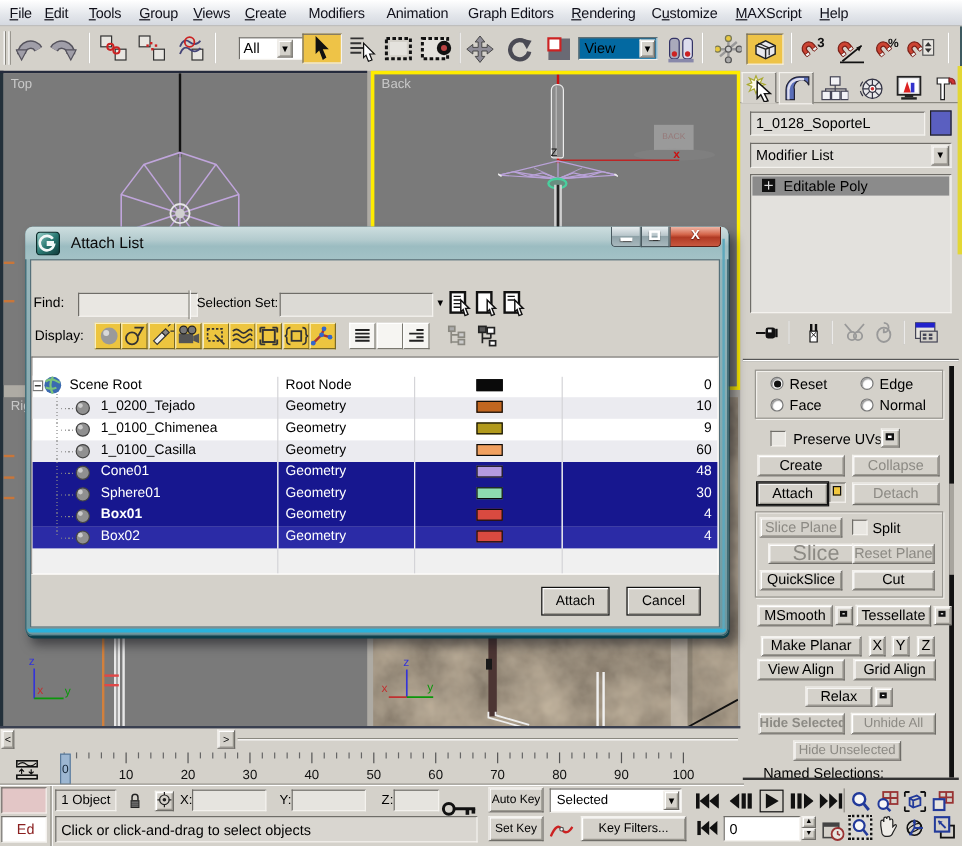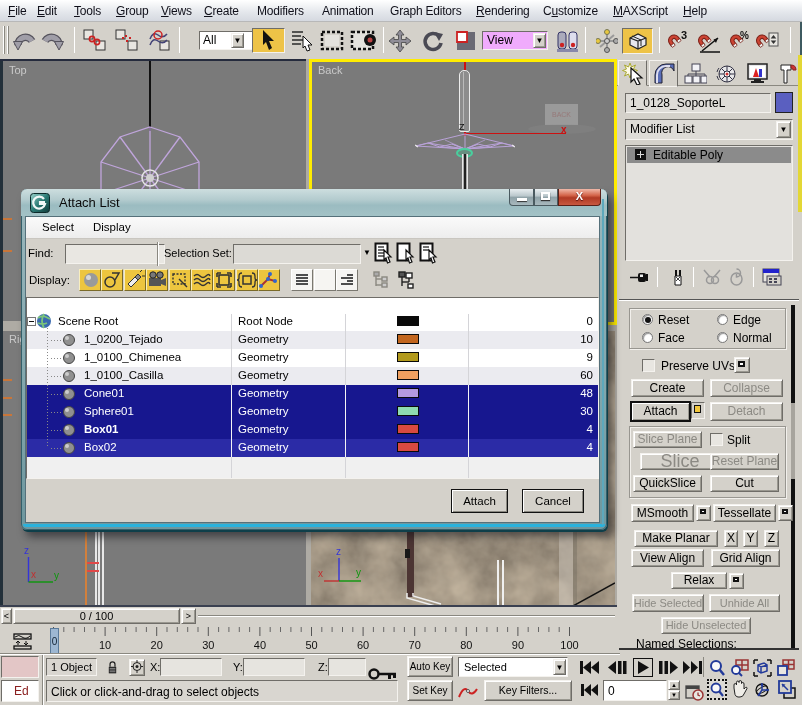--- a/index.html
+++ b/index.html
@@ -112,21 +112,21 @@
   <svg class="abs" style="left:420px;top:7px;" width="25" height="24" viewBox="0 0 25 24">
     <path d="M19,7 A8,8 0 1,0 21,14" fill="none" stroke="#4a4a54" stroke-width="3.6"></path>
     <path d="M14,3 L23,5 L19,12 Z" fill="#4a4a54"></path>
   </svg>
 
   <svg class="abs" style="left:455px;top:8px;" width="23" height="22" viewBox="0 0 23 22">
     <path d="M2,2 L20,2 L20,20 L2,20 Z" fill="#6a6a74"></path>
     <path d="M2,2 L12,2 L12,12 L2,12 Z" fill="#fff" stroke="#c22" stroke-width="1.8"></path>
   </svg>
 
-  <div class="abs sunken" style="left:482px;top:9px;width:66px;height:19px;background:#f0abfc;font-size:12px;padding:1px 4px;">View</div>
+  <div class="abs sunken" style="left:482px;top:9px;width:66px;height:19px;background:#0369a1;font-size:12px;padding:1px 4px;">View</div>
   <div class="btn" style="left:533px;top:11px;width:13px;height:15px;font-size:8px;line-height:14px;">▼</div>
 
   <svg class="abs" style="left:556px;top:8px;" width="23" height="24" viewBox="0 0 23 24">
     <rect x="2" y="2" width="8" height="17" rx="3" fill="#aab" stroke="#336"></rect>
     <rect x="13" y="2" width="8" height="17" rx="3" fill="#dde" stroke="#336"></rect>
     <circle cx="6" cy="15" r="2.2" fill="#c22"></circle>
         <circle cx="17" cy="15" r="2.2" fill="#c22"></circle>
     <rect x="1" y="19" width="21" height="3" fill="#88a"></rect>
   </svg>
   <div class="abs" style="left:585px;top:5px;width:1px;height:26px;background:#8a8880;border-right:1px solid #fff;"></div>
@@ -490,32 +490,31 @@
   <div class="btn" style="left:147px;top:471px;width:15px;height:17px;font-size:12px;line-height:15px;">Z</div>
 
   <div class="btn" style="left:14px;top:490px;width:73px;height:18px;font-size:12px;line-height:16px;">View Align</div>
   <div class="btn" style="left:94px;top:490px;width:69px;height:18px;font-size:12px;line-height:16px;">Grid Align</div>
 
   <div class="btn" style="left:54px;top:513px;width:56px;height:17px;font-size:12px;line-height:15px;">Relax</div>
   <div class="btn" style="left:112px;top:514px;width:15px;height:16px;">
         <div class="abs" style="left:3px;top:3px;width:6px;height:5px;background:#fff;border:2px solid #111;"></div>
       </div>
 
-  <div class="btn dis" style="left:15px;top:535px;width:72px;height:18px;font-size:11px;line-height:16px;">Hide Selected</div>
+  <div class="btn dis" style="left:15px;top:535px;width:72px;height:18px;font-size:11px;line-height:16px;font-weight:bold;">Hide Selected</div>
   <div class="btn dis" style="left:92px;top:535px;width:71px;height:18px;font-size:11px;line-height:16px;">Unhide All</div>
   <div class="btn dis" style="left:44px;top:558px;width:90px;height:17px;font-size:11px;line-height:15px;">Hide Unselected</div>
   <span class="abs" style="left:19px;top:578px;font-size:12px;">Named Selections:</span>
 
   <div class="abs" style="left:2px;top:589px;width:180px;height:2px;background:#333;"></div>
 </div>
 
 <div class="abs" id="bottombars" style="left:0;top:607px;width:802px;height:98px;background:#d4d1ca;font-size:11px;">
 
   <div class="btn" style="left:1px;top:1px;width:11px;height:16px;font-size:9px;line-height:15px;">&lt;</div>
-  <div class="btn" style="left:13px;top:1px;width:167px;height:16px;font-size:11px;line-height:15px;">0 / 100</div>
   <div class="btn" style="left:181px;top:1px;width:15px;height:16px;font-size:9px;line-height:15px;">&gt;</div>
   <div class="abs" style="left:198px;top:8px;width:417px;height:2px;border-top:1px solid #8a8880;border-bottom:1px solid #fff;"></div>
 
   <svg class="abs" style="left:13px;top:26px;" width="20" height="17" viewBox="0 0 20 17">
     <rect x="1" y="1" width="17" height="5" fill="none" stroke="#111" stroke-width="1.3"></rect>
     <path d="M2,4 q4,-3 7,0 q4,3 8,-1" stroke="#111" fill="none"></path>
     <rect x="1" y="13" width="17" height="3" fill="none" stroke="#111" stroke-width="1.3"></rect>
     <path d="M5,12 l0,-4 m-2,2 l2,-2 l2,2 M13,8 l0,4 m-2,-2 l2,2 l2,-2" stroke="#111" fill="none"></path>
   </svg>
   <div id="ruler" class="abs" style="left:0;top:18px;width:620px;height:30px;">
@@ -765,24 +764,20 @@
   <div class="abs" style="left:488px;top:0px;width:25px;height:17px;background:linear-gradient(#e8eef0 0%,#b9c6cb 45%,#8fa2a8 50%,#a8b8bd 100%);border:1px solid #4a5a60;border-top:none;border-radius:0 0 0 4px;">
     <div class="abs" style="left:7px;top:9px;width:10px;height:3px;background:#fff;box-shadow:0 1px 1px #333;"></div>
   </div>
   <div class="abs" style="left:513px;top:0px;width:24px;height:17px;background:linear-gradient(#e8eef0 0%,#b9c6cb 45%,#8fa2a8 50%,#a8b8bd 100%);border:1px solid #4a5a60;border-top:none;">
     <div class="abs" style="left:6px;top:3px;width:9px;height:8px;border:2px solid #fff;box-shadow:0 1px 1px #333;"></div>
   </div>
   <div class="abs" style="left:537px;top:0px;width:43px;height:17px;background:linear-gradient(#f0b8a8 0%,#d4654a 40%,#b03a24 55%,#c85840 100%);border:1px solid #5a2018;border-top:none;border-radius:0 0 4px 0;color:#fff;text-align:center;font-size:11px;font-weight:bold;line-height:15px;text-shadow:0 1px 1px #511;">X</div>
 
   <div class="abs" style="left:4px;top:27px;width:575px;height:307px;background:#d4d1ca;border:1px solid #55707a;overflow:hidden;">
 
-    <div class="abs" style="left:0;top:0;width:578px;height:22px;background:linear-gradient(#fafafa,#ededed);border-bottom:1px solid #c9c6c0;">
-      <span class="abs" style="left:16px;top:4px;">Select</span>
-      <span class="abs" style="left:67px;top:4px;">Display</span>
-    </div>
 
     <span class="abs" style="left:2px;top:30px;">Find:</span>
     <div class="abs sunken" style="left:39px;top:27px;width:100px;height:20px;background:#e9e7e2;"></div>
     <div class="abs" style="left:131px;top:25px;width:2px;height:24px;border-left:1px solid #8a8880;border-right:1px solid #fff;"></div>
     <span class="abs" style="left:138px;top:30px;font-size:11px;">Selection Set:</span>
     <div class="abs sunken" style="left:207px;top:27px;width:128px;height:20px;background:#dcdad5;"></div>
     <span class="abs" style="left:337px;top:31px;font-size:8px;">▼</span>
     <svg class="abs" style="left:348px;top:25px;" width="20" height="22" viewBox="0 0 20 22">
       <rect x="1.5" y="1.5" width="12" height="17" fill="#fff" stroke="#111" stroke-width="2"></rect>
       <g stroke="#111" stroke-width="1.2">

